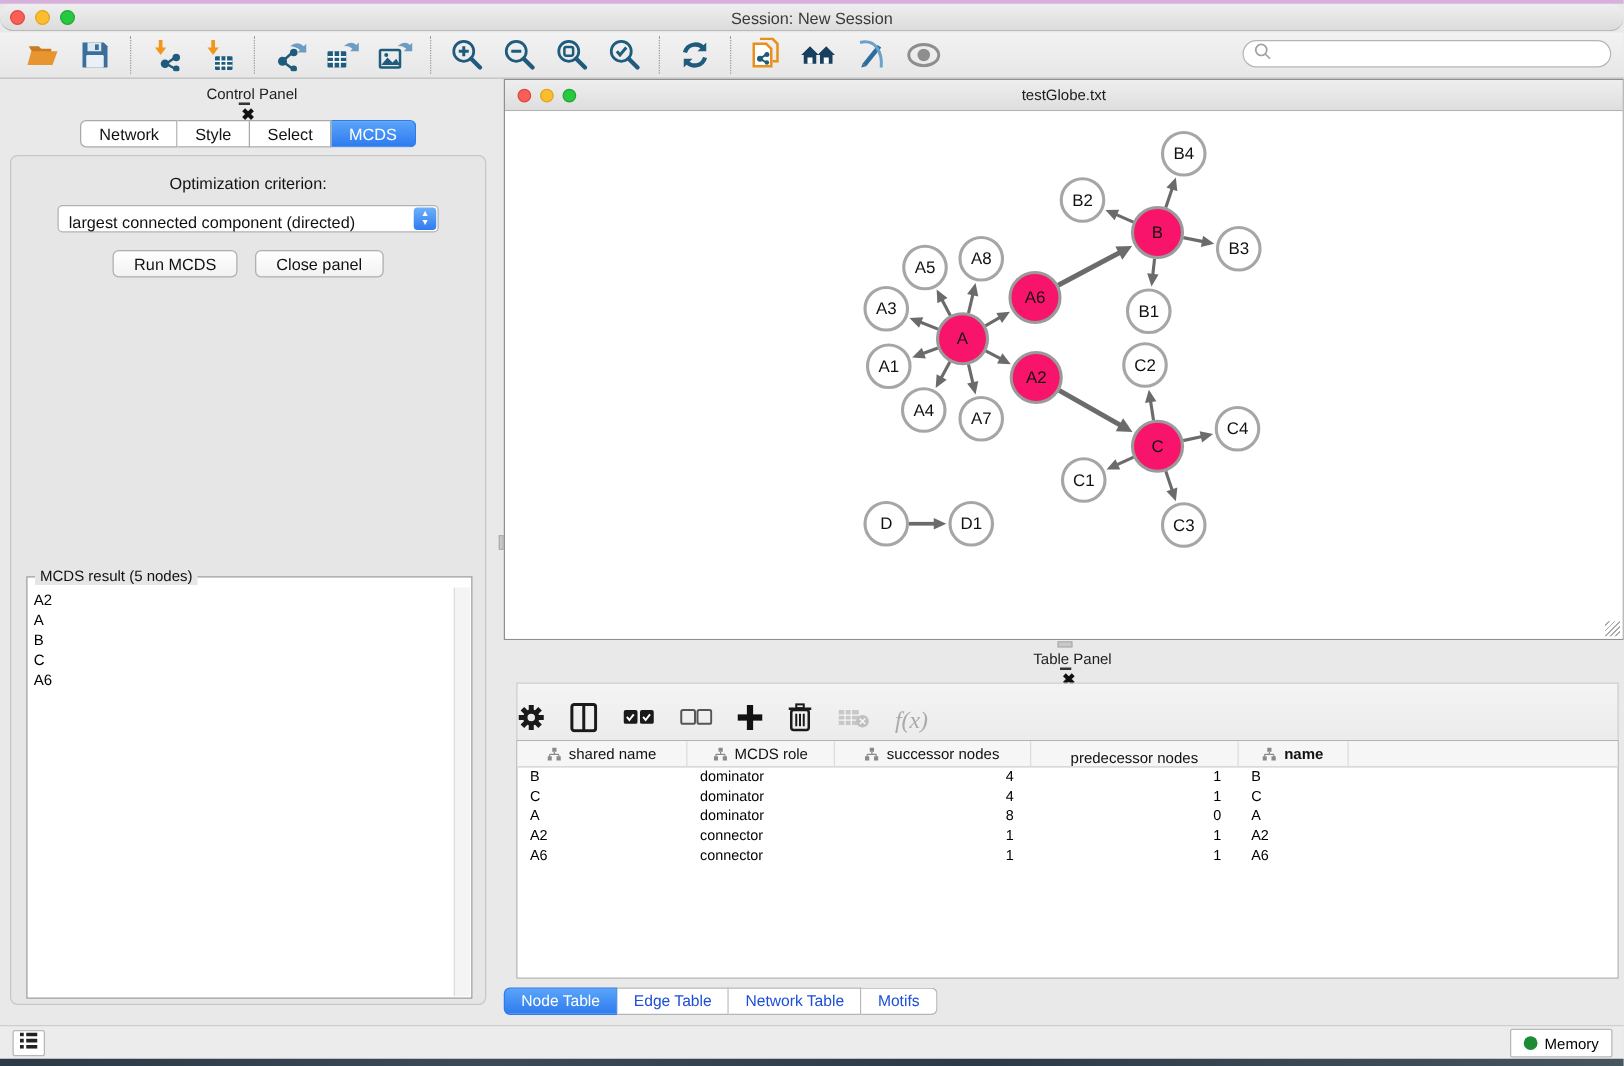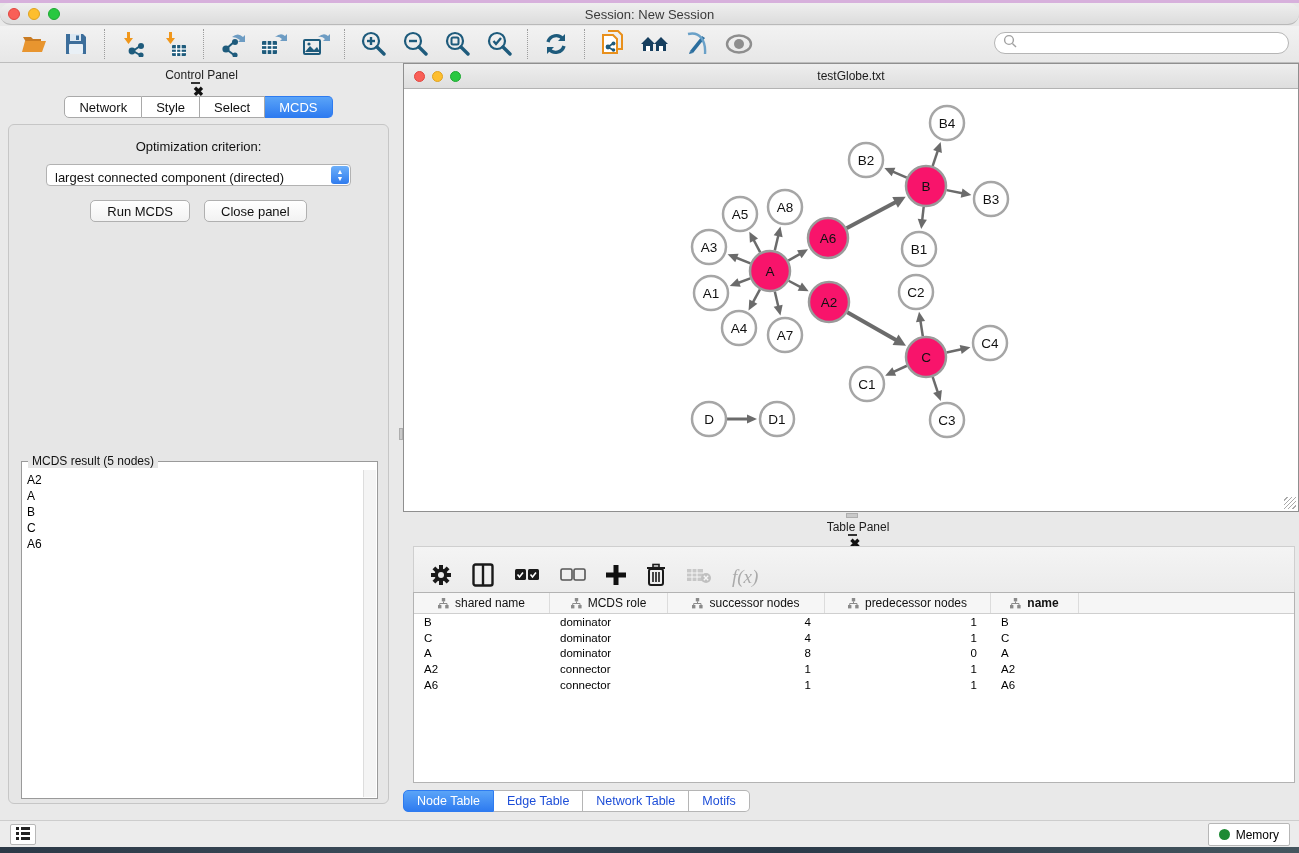--- a/index.html
+++ b/index.html
@@ -66,21 +66,21 @@
   .net-lights .light { width:11px; height:11px; }
   .net-canvas { position:absolute; left:0; top:25px; right:0; bottom:0; background:#fff; }
   .grip { position:absolute; right:2px; bottom:2px; width:12px; height:12px;
     background:repeating-linear-gradient(135deg,transparent,transparent 2px,#aaa 2px,#aaa 3px); }
   .splitter-v { position:absolute; left:399px; top:428px; width:4px; height:12px; background:#c9c9c9; border:1px solid #aeaeae; }
   .splitter-h { position:absolute; left:846px; top:513px; width:12px; height:5px; background:#c9c9c9; border:1px solid #aeaeae; }
 
   
   .table-panel { position:absolute; left:403px; top:520px; width:896px; height:296px; }
   .tp-toolbar { position:absolute; left:10px; top:26px; right:4px; height:61px; background:linear-gradient(#f4f4f4,#e9e9e9);
-    border:1px solid #cfcfcf; display:flex; align-items:center; gap:20px; padding-left:16px; }
+    border:1px solid #cfcfcf; display:flex; align-items:center; gap:20px; }
   .tp-btn { display:flex; align-items:center; justify-content:center; }
   .fx { font-family:"Liberation Serif", serif; font-style:italic; font-size:19px; color:#aaa; }
   .tp-table { position:absolute; left:10px; top:72px; right:4px; bottom:33px; background:#fff; border:1px solid #b3b3b3; }
   .tp-header { display:flex; height:21px; background:#f6f6f6; border-bottom:1px solid #cfcfcf; }
   .th { display:flex; align-items:center; justify-content:center; gap:6px; font-size:12px; color:#111; border-right:1px solid #dcdcdc; }
   .tree-ico { width:11px; height:11px; }
   .tp-rows { font-size:11.5px; color:#000; }
   .tr { display:flex; height:15.8px; align-items:center; }
   .td { padding-left:10px; overflow:hidden; white-space:nowrap; }
   .td.num { text-align:right; padding-right:14px; padding-left:0; }
@@ -576,21 +576,21 @@
             </g>
             <g stroke="#8a8a8a" stroke-width="1">
               <line x1="5.5" y1="3.4" x2="5.5" y2="5.5"></line>
               <line x1="1.7" y1="5.5" x2="9" y2="5.5"></line>
               <line x1="1.7" y1="5.5" x2="1.7" y2="7"></line>
               <line x1="9" y1="5.5" x2="9" y2="7"></line>
             </g>
           </svg>
           <span>successor nodes</span>
         </div>
-        <div class="th" style="width: 166px;">
+        <div class="th" style="width: 166px; flex-direction: column;">
           <svg class="tree-ico" viewBox="0 0 11 11">
             <g fill="#8a8a8a">
               <rect x="3.8" y="0" width="3.4" height="3.4"></rect>
               <rect x="0" y="7" width="3.4" height="3.4"></rect>
               <rect x="7.2" y="7" width="3.4" height="3.4"></rect>
             </g>
             <g stroke="#8a8a8a" stroke-width="1">
               <line x1="5.5" y1="3.4" x2="5.5" y2="5.5"></line>
               <line x1="1.7" y1="5.5" x2="9" y2="5.5"></line>
               <line x1="1.7" y1="5.5" x2="1.7" y2="7"></line>

